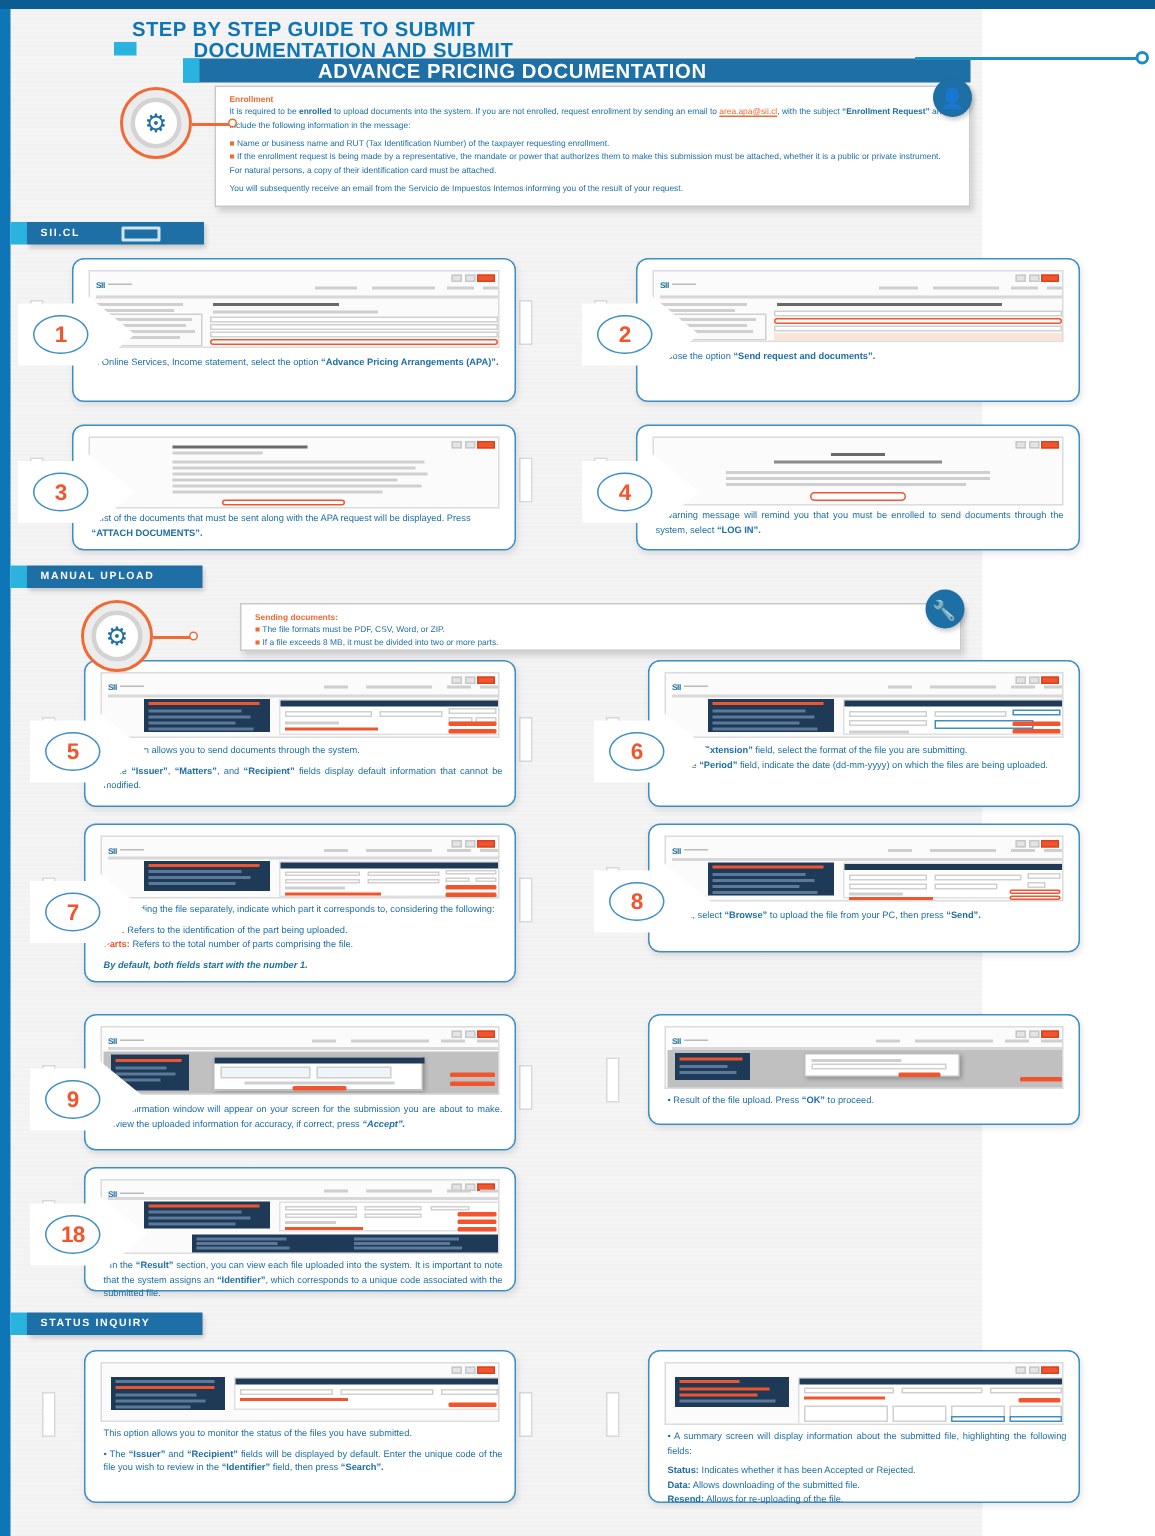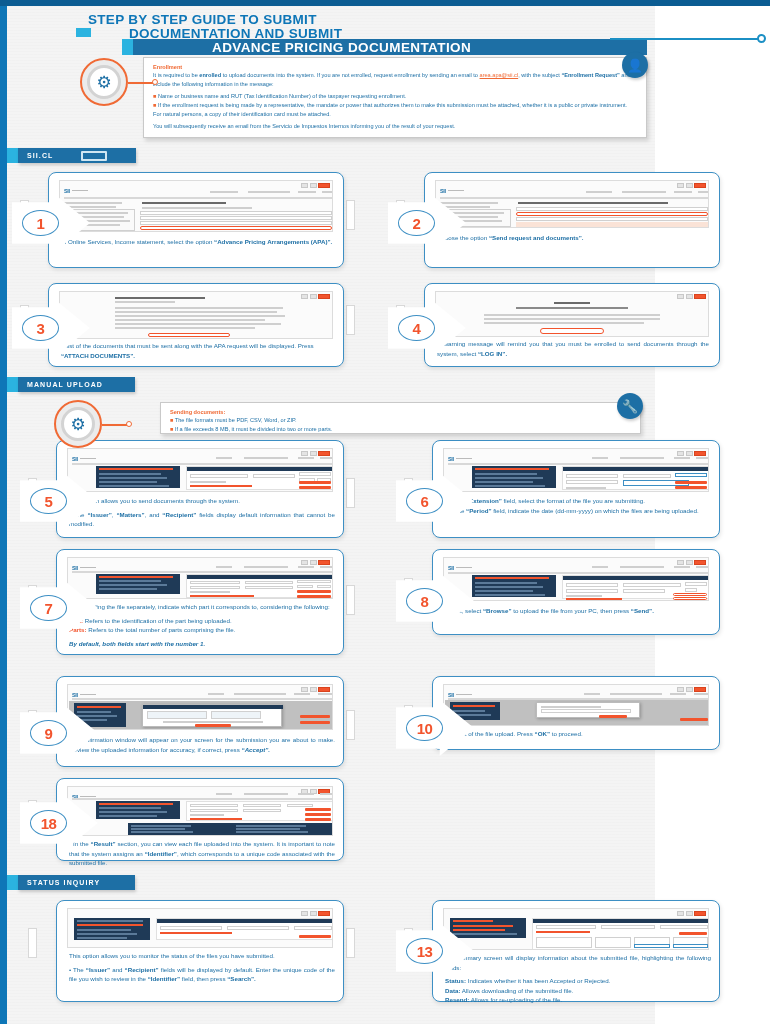--- a/index.html
+++ b/index.html
@@ -629,24 +629,20 @@
         <div class="fld" style="left:4px; top:6px; width:90px; height:4px; background:#fff;"></div>
         <div class="orange-btn" style="left:62px; top:12px; width:28px; height:3px;"></div>
       </div>
       <div class="orange-btn" style="left:236px; top:33px; width:28px; height:3px;"></div>
     </div>
     <div class="cap" style="left:12px; top:52px; width:266px; text-align:left;">
       <span>• Result of the file upload. Press </span><b>“OK”</b><span> to proceed.</span>
     </div>
   </div>
   <div class="arrow-stub" style="left:404px; top:705px;"></div>
-  <div class="arrow-marker" style="left:396px; top:700px;">
-    <div class="arrow-shape"></div>
-    <div class="arrow-num">10</div>
-  </div>
 
   <div class="card" style="left:56px; top:778px; width:288px; height:83px;">
     <div class="shot" style="height:50px;">
       <div class="shot-bar">
           <div class="wbtn"></div>
           <div class="wbtn"></div>
           <div class="wbtn close"></div>
         </div>
       <div class="sii-logo">SII</div>
       <div class="menu-line" style="left:4px; top:11px; width:260px;"></div>
@@ -758,18 +754,14 @@
     </div>
     <div class="cap" style="left:12px; top:52px; width:266px;">
       <span>•  A summary screen will display information about the submitted file, highlighting the following fields:</span>
       <span class="gap"></span>
       <b>Status:</b><span> Indicates whether it has been Accepted or Rejected.</span><br>
       <b>Data:</b><span> Allows downloading of the submitted file.</span><br>
       <b>Resend:</b><span> Allows for re-uploading of the file.</span>
     </div>
   </div>
   <div class="arrow-stub" style="left:404px; top:928px;"></div>
-  <div class="arrow-marker" style="left:396px; top:923px;">
-    <div class="arrow-shape"></div>
-    <div class="arrow-num">13</div>
-  </div>
 
 </div>
 
 </body></html>

